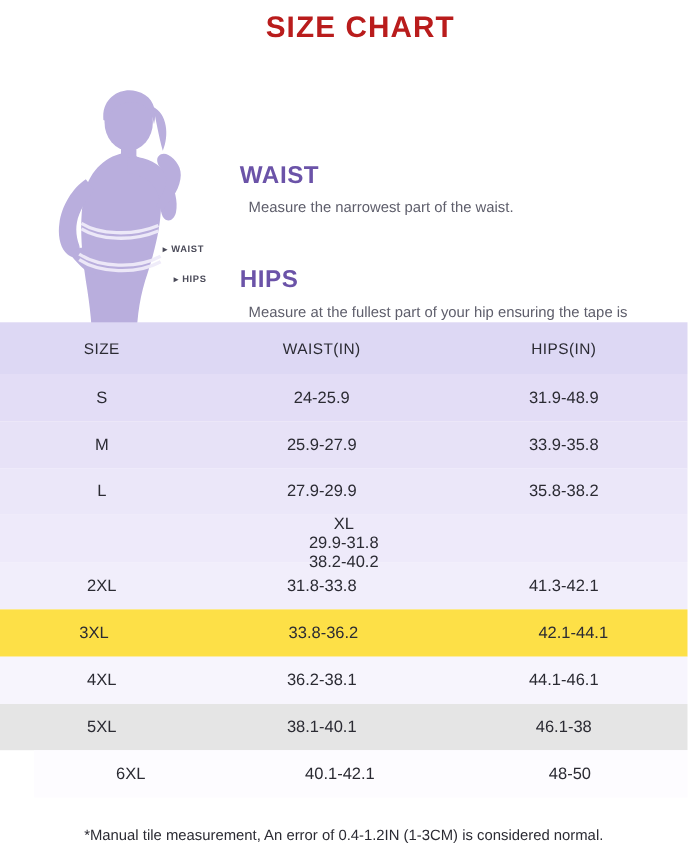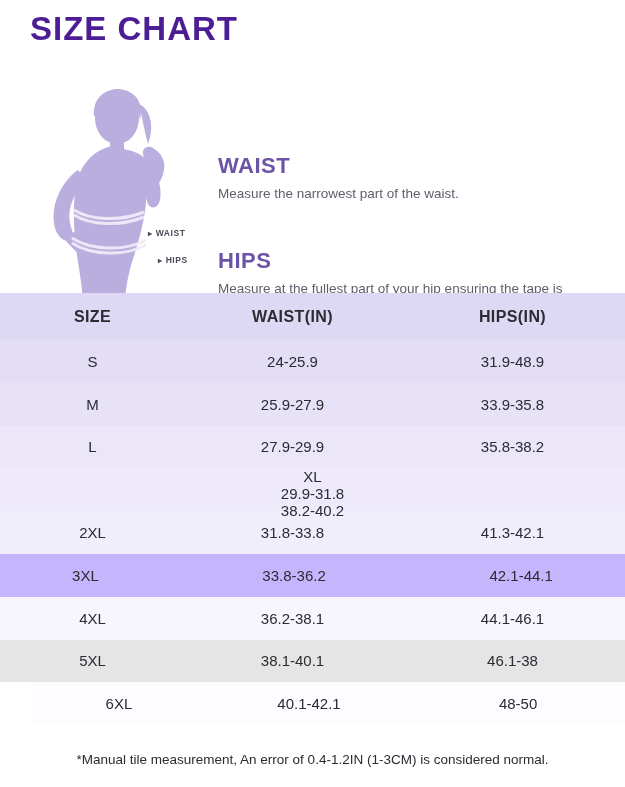--- a/index.html
+++ b/index.html
@@ -16,25 +16,25 @@
     position: relative;
   }
   .page {
     width: 625px;
     height: 787px;
     position: relative;
   }
 
   
   .title {
-    text-align: left;
-    font-size: 33px;
+    text-align: center;
+    font-size: 27px;
     font-weight: bold;
     letter-spacing: 1px;
-    color: #4c1d95;
+    color: #b91c1c;
     padding-top: 10px;
     margin-left: 30px;
   }
 
   
   .top-section {
     position: relative;
     height: 290px;
   }
   .figure-wrap {
@@ -73,21 +73,21 @@
     font-size: 22px;
     font-weight: bold;
     color: #6b53a8;
     letter-spacing: 0.5px;
     margin: 0 0 6px 0;
   }
   .info-text {
     font-size: 13.5px;
     line-height: 17px;
     color: #5e5e6b;
-    margin: 0;
+    margin: 8px;
     max-width: 368px;
   }
 
   
   .table {
     position: absolute;
     left: 0;
     top: 293px;
     width: 625px;
   }
@@ -98,36 +98,36 @@
   }
   .trow.header {
     height: 47px;
   }
   .tcell {
     text-align: center;
     font-size: 15px;
     color: #2b2b33;
   }
   .trow.header .tcell {
-    font-weight: bold;
-    font-size: 16px;
+    font-weight: normal;
+    font-size: 14px;
     letter-spacing: 0.4px;
   }
   .c-size { width: 185px; }
   .c-waist { width: 215px; }
   .c-hips { width: 225px; }
 
   
   .tint-0 { background: #ddd8f4; }
   .tint-1 { background: #e3ddf6; }
   .tint-2 { background: #e7e2f7; }
   .tint-3 { background: #ebe7f9; }
   .tint-4 { background: #eeeafa; flex-direction: column; }
   .tint-5 { background: #f1eefb; }
-  .tint-6 { background: #c4b5fd; gap: 24px; }
+  .tint-6 { background: #fde047; gap: 24px; }
   .tint-7 { background: #f7f5fd; }
   .tint-8 { background: #e5e5e5; }
   .tint-9 { background: #fdfcff; margin-left: 31px; }
 
   
   .footnote {
     position: absolute;
     left: 0;
     top: 752px;
     width: 625px;

